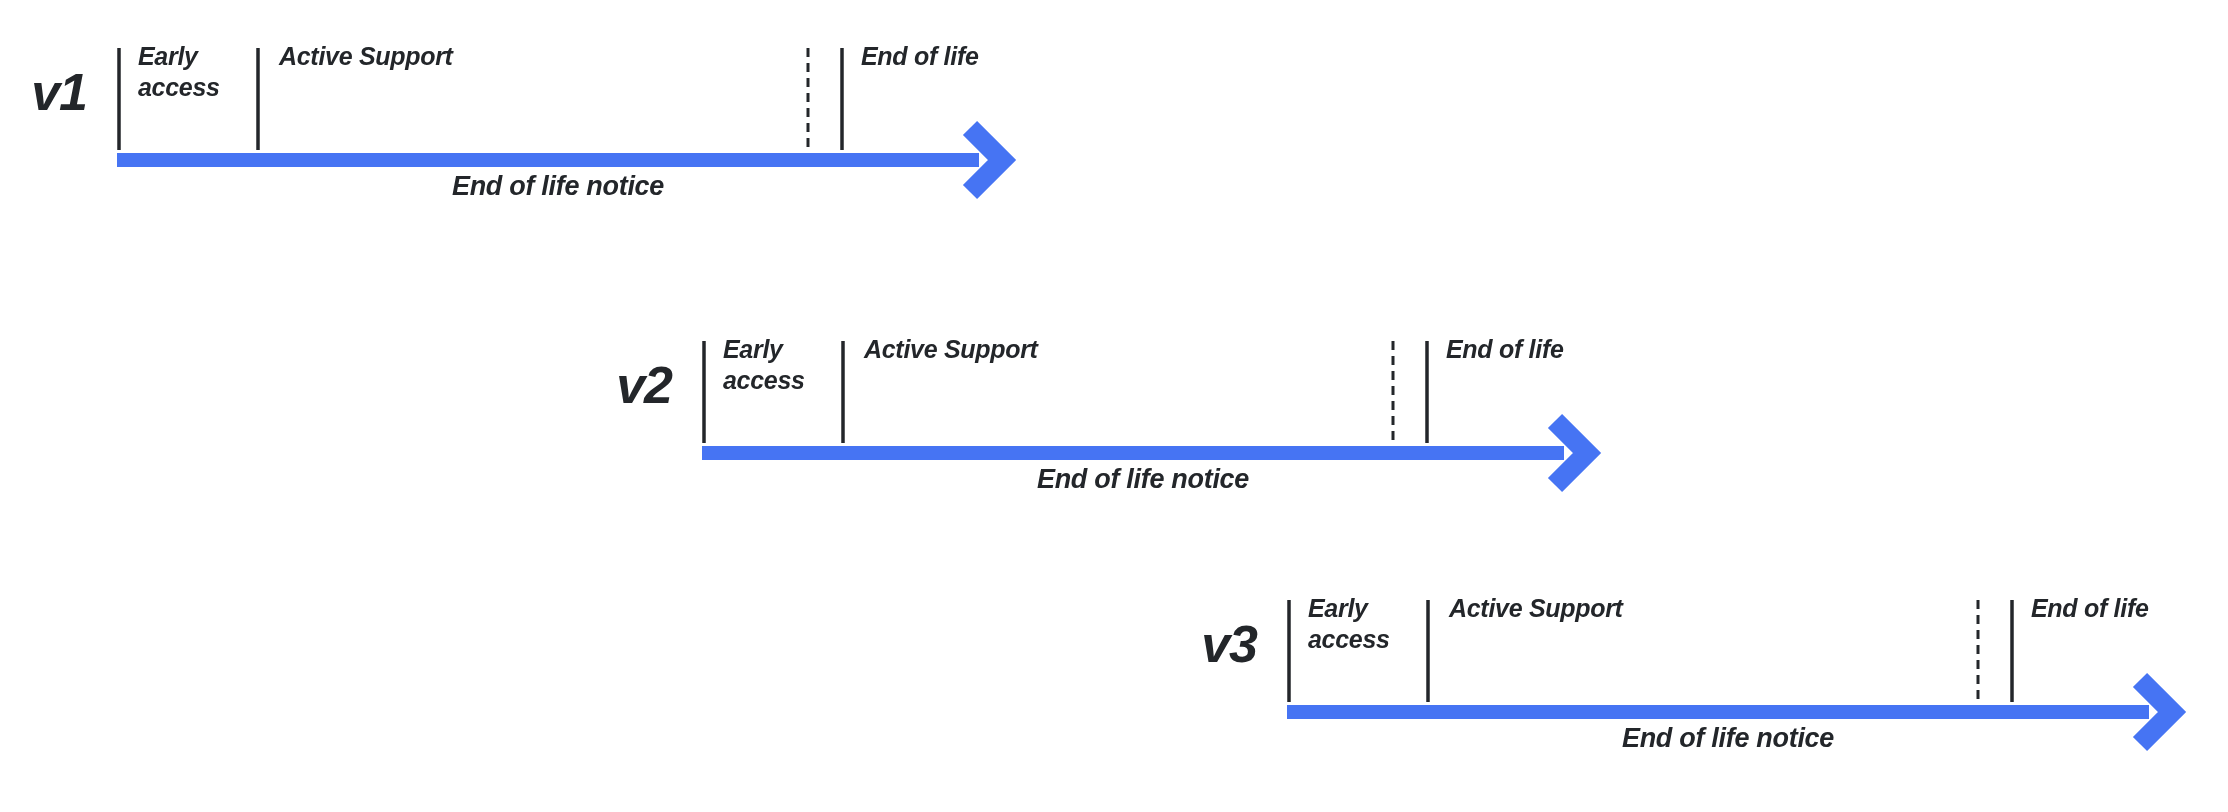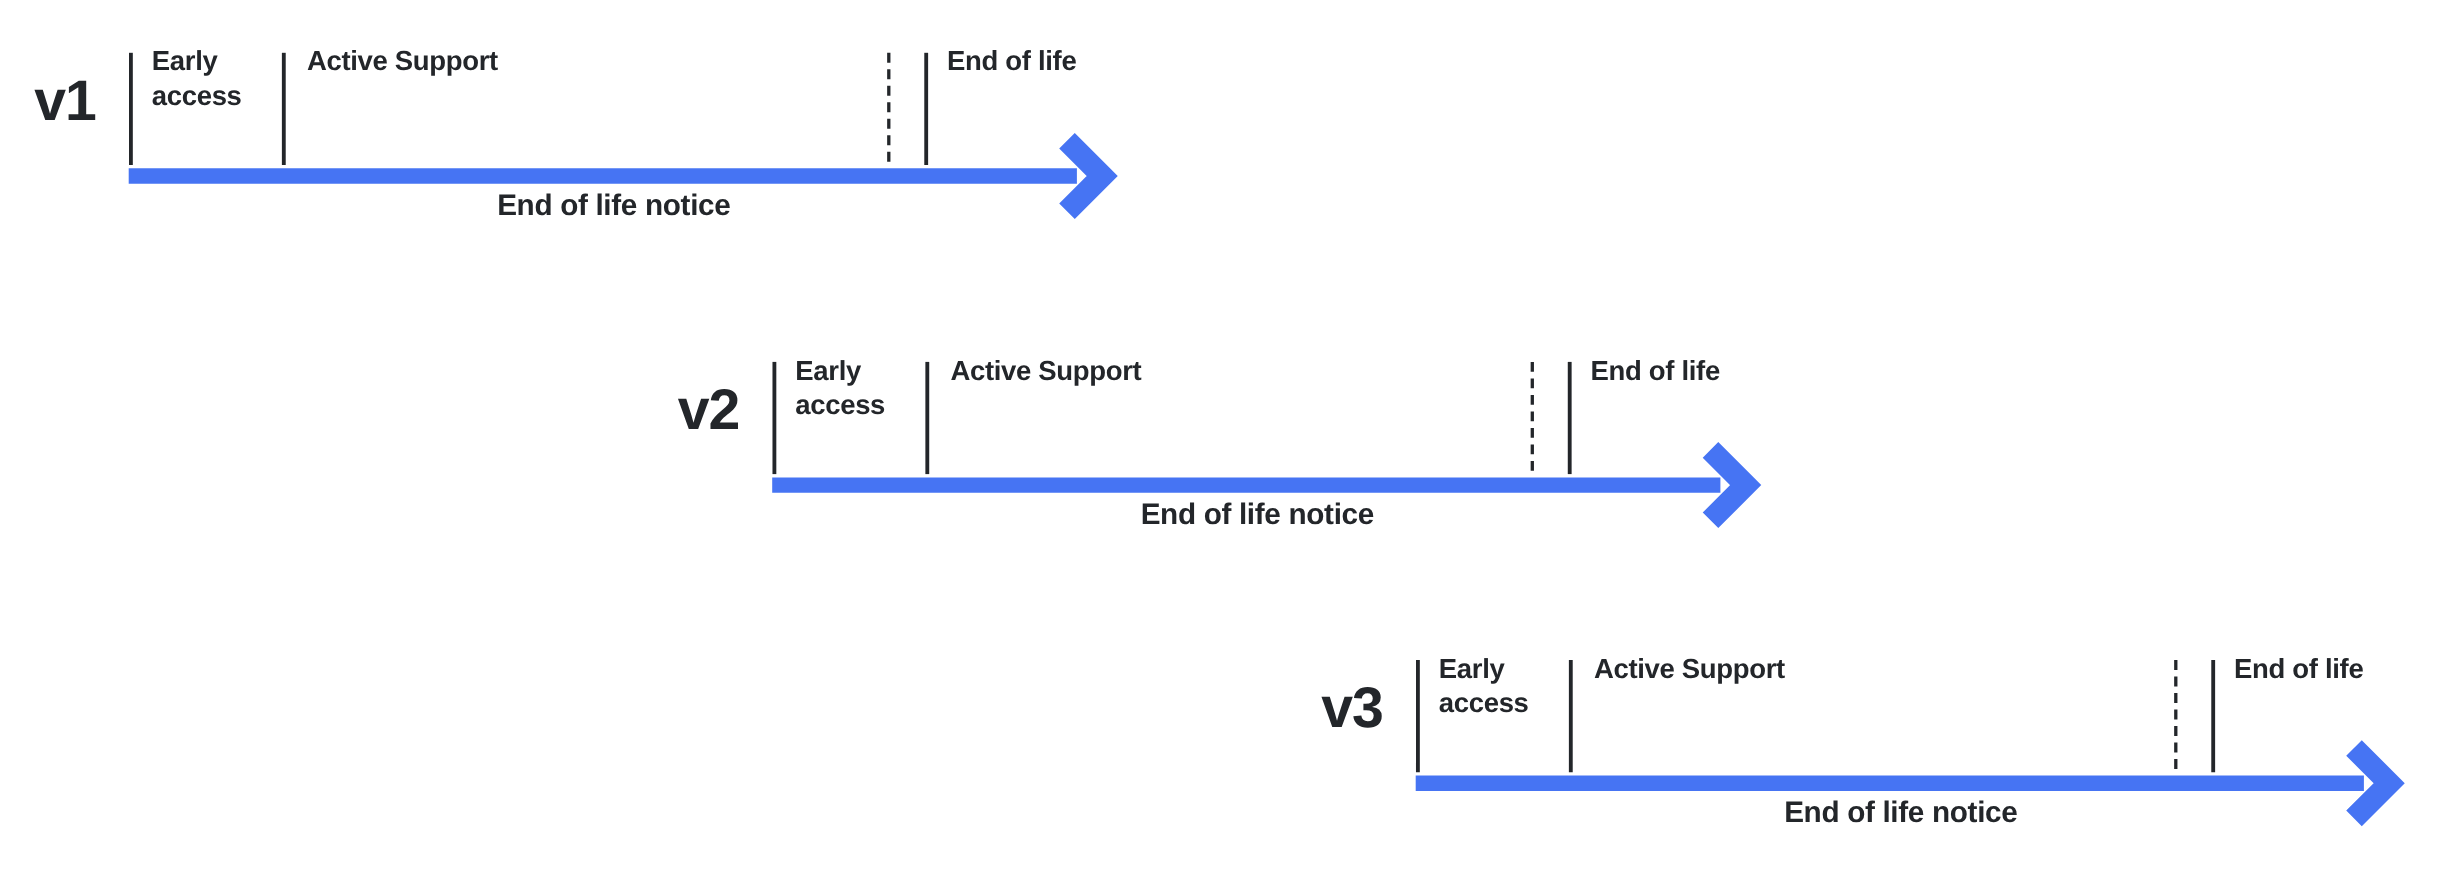--- a/index.html
+++ b/index.html
@@ -3,24 +3,24 @@
 <meta charset="utf-8">
 <style>
   :root{
     --accent:#4674F3;
     --ink:#23262A;
     --bg:#FFFFFF;
   }
   *{margin:0;padding:0;box-sizing:border-box;}
   html,body{width:2228px;height:812px;background:var(--bg);overflow:hidden;}
   body{font-family:"Liberation Sans","DejaVu Sans",sans-serif;color:var(--ink);}
-  .diagram{position:relative;width:2228px;height:631px;}
+  .diagram{position:relative;width:2228px;height:631px;font-style:italic;}
   .timeline{position:absolute;width:1060px;height:190px;}
   #t1{left:-3px;top:44px;}
-  #t2{left:582px;top:325px;}
+  #t2{left:582px;top:337px;}
   #t3{left:1167px;top:596px;}
   .version{
     position:absolute;left:0;top:22px;width:90px;
     text-align:right;font-size:52px;line-height:52px;font-weight:700;
     letter-spacing:-1px;color:var(--ink);
   }
   .tl-svg{position:absolute;left:120px;top:0;width:910px;height:170px;overflow:visible;}
   .tick{stroke:var(--ink);stroke-width:3.5;}
   .tick-dashed{stroke:var(--ink);stroke-width:3;stroke-dasharray:9 6;}
   .bar{stroke:var(--accent);stroke-width:14;}

